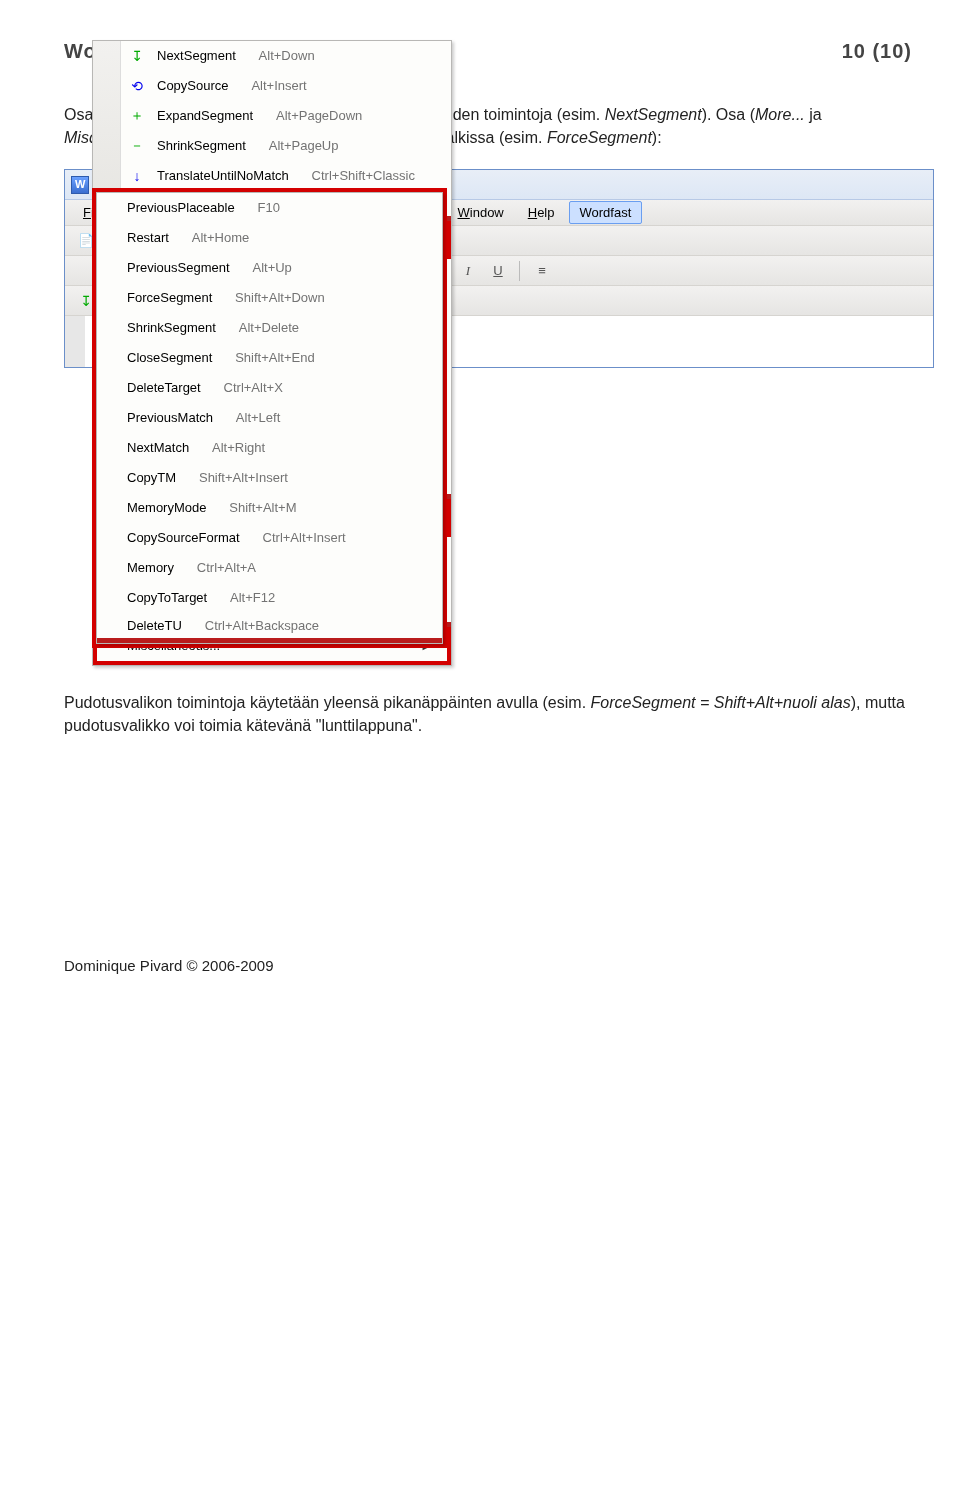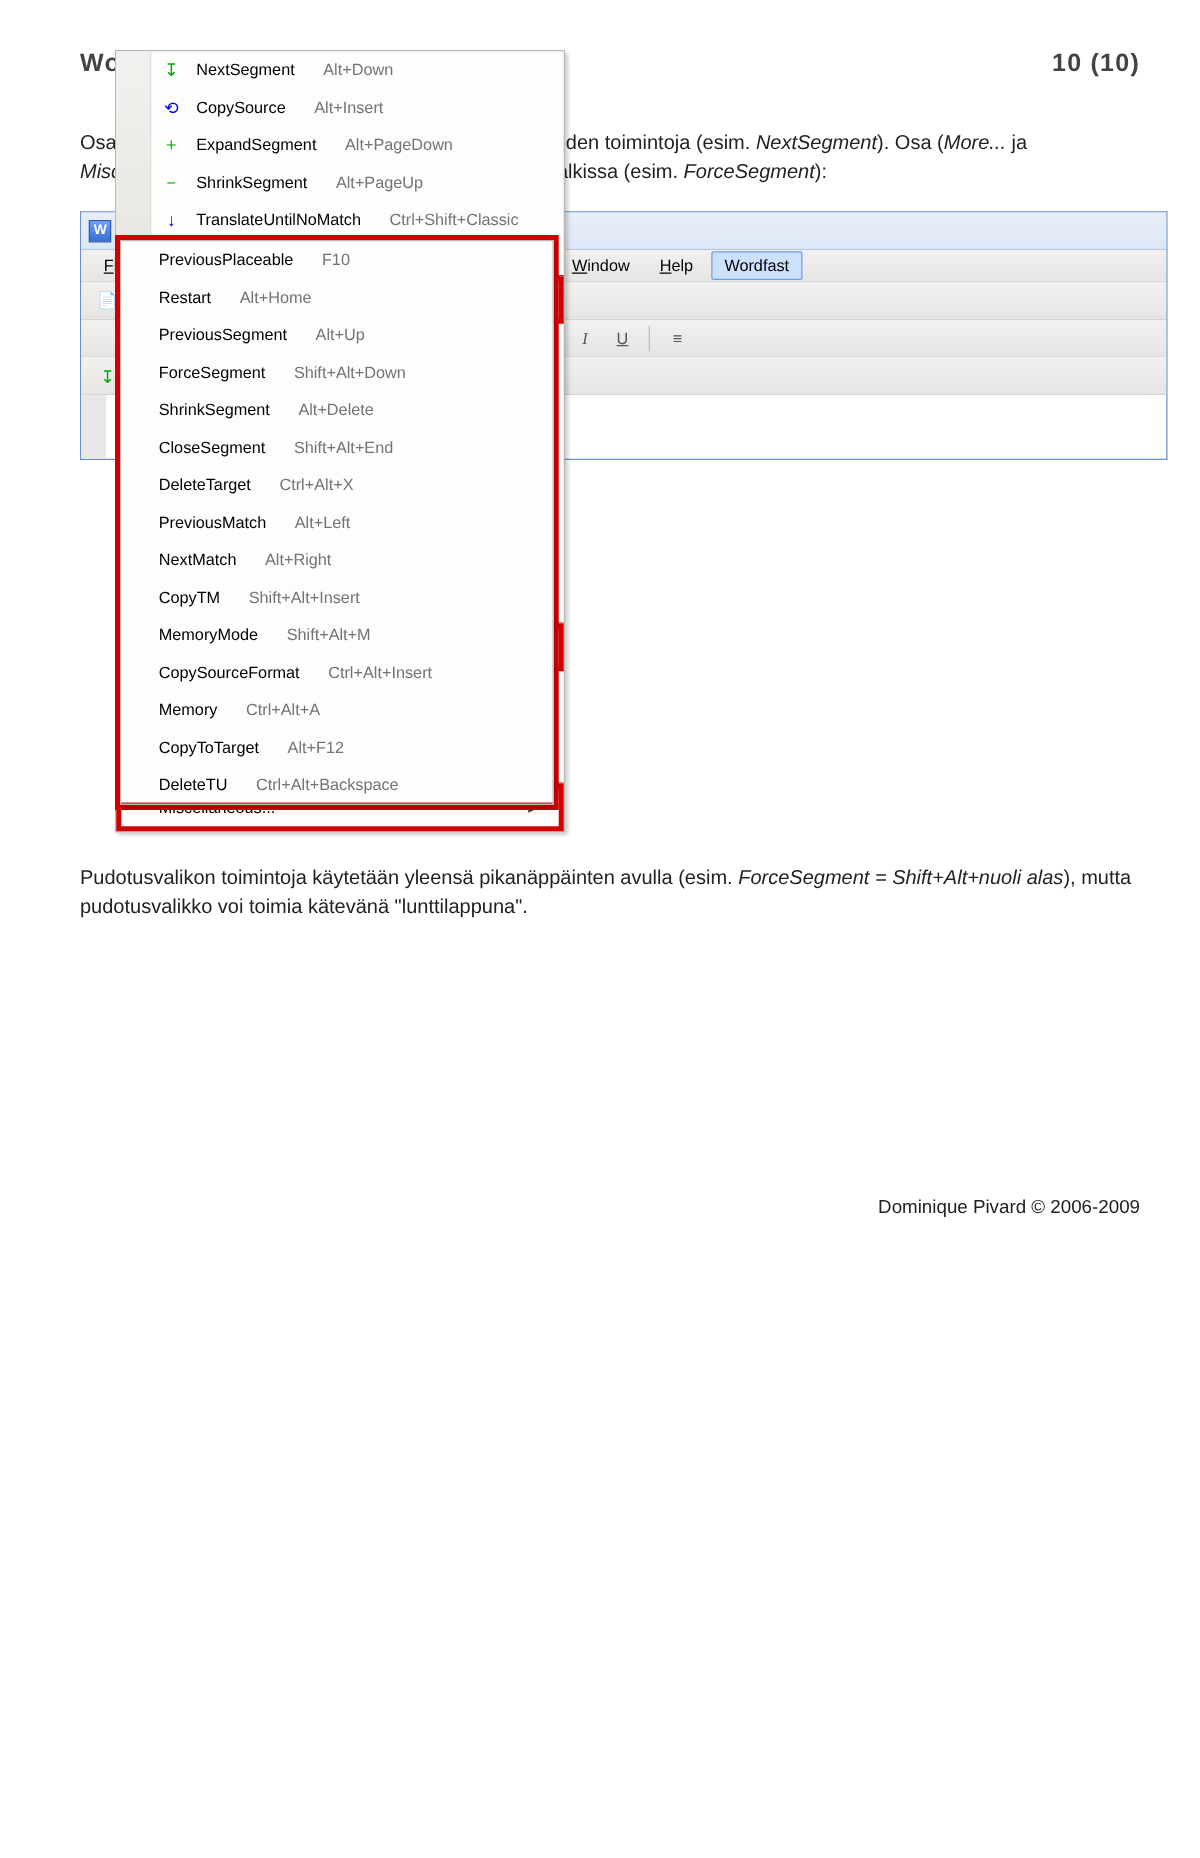--- a/index.html
+++ b/index.html
@@ -29,35 +29,35 @@
   .blue { color: #00e; }
   .doc-area { display: flex; }
   .doc-left { flex: 0 0 20px; background: #e7e7e7; }
   .doc-main { flex: 1; padding: 14px 16px; font-family: Verdana, sans-serif; font-size: 18px; }
   .cursor { border-left: 1.5px solid #000; height: 22px; display: inline-block; vertical-align: middle; }
 
   .menus-wrap { display: flex; align-items: flex-start; position: relative; width: 870px; }
   .left-menu-box { border: 4px solid #d30000; margin-top: 6px; }
   .menu-panel { background: #fdfdfb; border: 1px solid #b8b7b5; box-shadow: 2px 2px 3px rgba(0,0,0,.2); font-size: 13px; }
   .menu-row { display: flex; align-items: center; height: 30px; padding: 0 16px 0 30px; gap: 6px; white-space: nowrap; }
-  .menu-row.sep-after { border-bottom: 1px solid #b91c1c; }
+  .menu-row.sep-after { border-bottom: 5px solid #b91c1c; }
   .icon-col { width: 24px; margin-left: -26px; margin-right: 2px; display: inline-flex; align-items: center; justify-content: center; font-size: 14px; }
   .menu-row .lbl { display: inline-block; }
   .menu-row .sc { color: #737373; }
   .menu-row.highlight { background: #d6dfea; }
   .menu-row .arrow { margin-left: auto; font-size: 11px; color: #333; }
   .cursor-img { position: absolute; left: 168px; top: 4px; font-size: 16px; pointer-events: none; }
 
   .right-stack { position: relative; margin-left: 28px; margin-top: -328px; }
   .right-menu { width: 360px; }
   .iconstrip { width: 28px; background: linear-gradient(#f2f1ef,#e6e5e1); border-right: 1px solid #ddd; }
   .menu-flex { display: flex; }
   .menu-flex .items { flex: 1; }
   .redbox { border: 4px solid #d30000; }
-  .footer { text-align: right; font-family: Verdana, sans-serif; font-size: 15px; margin-top: 220px; color: #222; }
+  .footer { text-align: left; font-family: Verdana, sans-serif; font-size: 15px; margin-top: 220px; color: #222; }
 </style>
 </head>
 <body>
 <div class="page">
 
 <div class="header-row">
   <span>Wordfast Classic 5.5 – Asentaminen</span>
   <span>10 (10)</span>
 </div>
 

